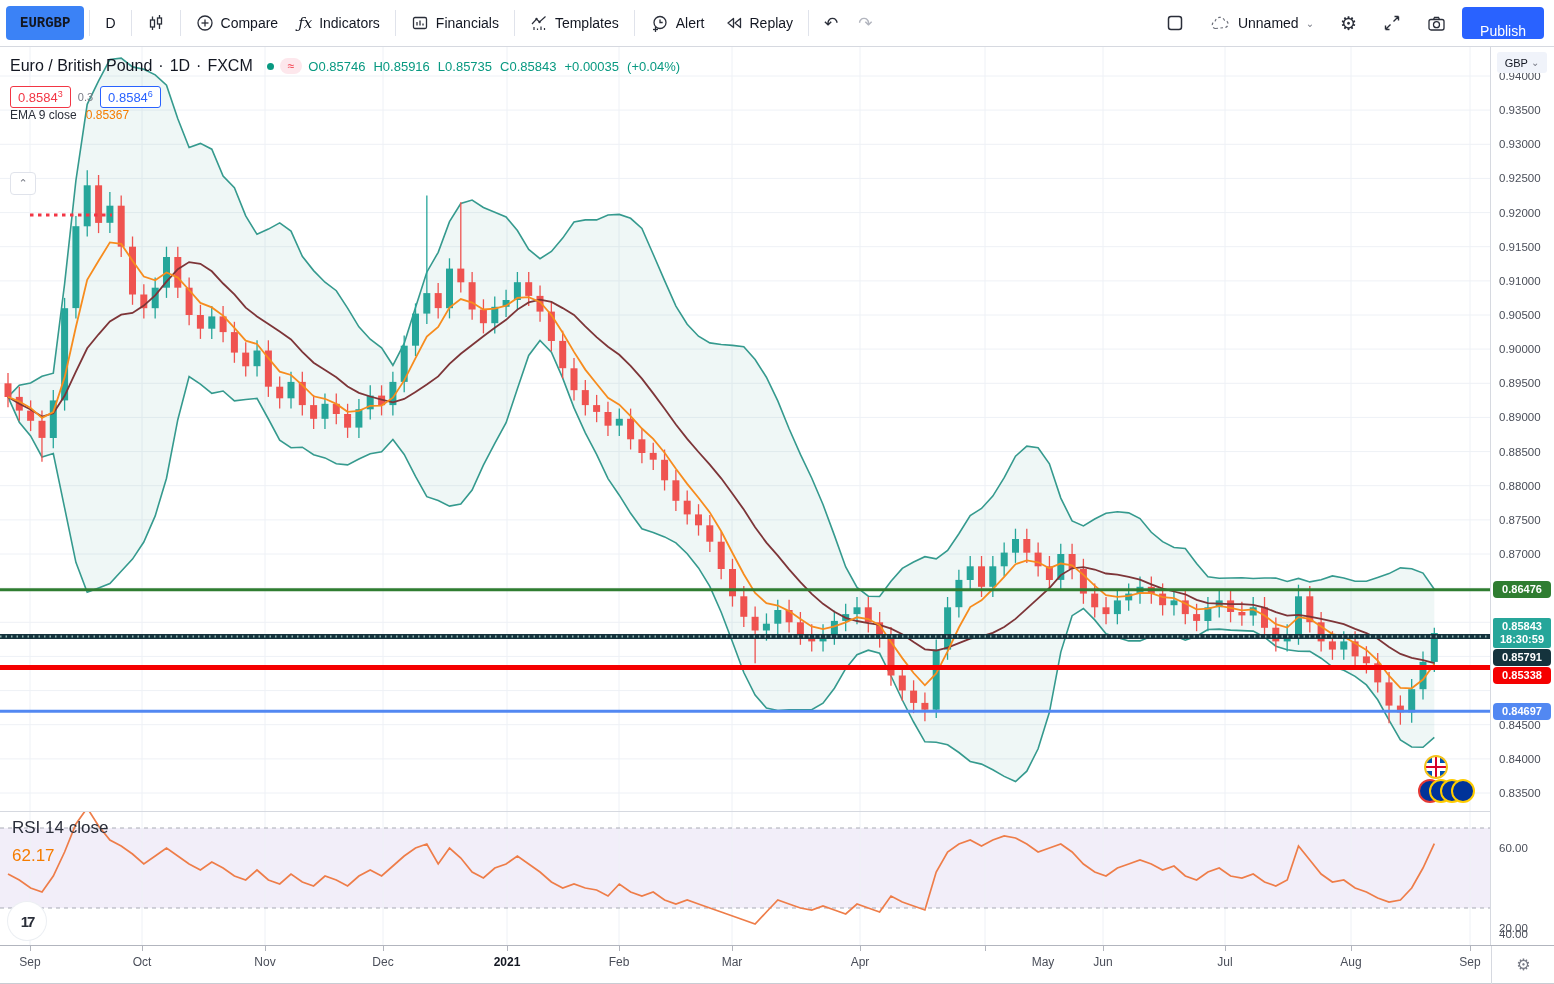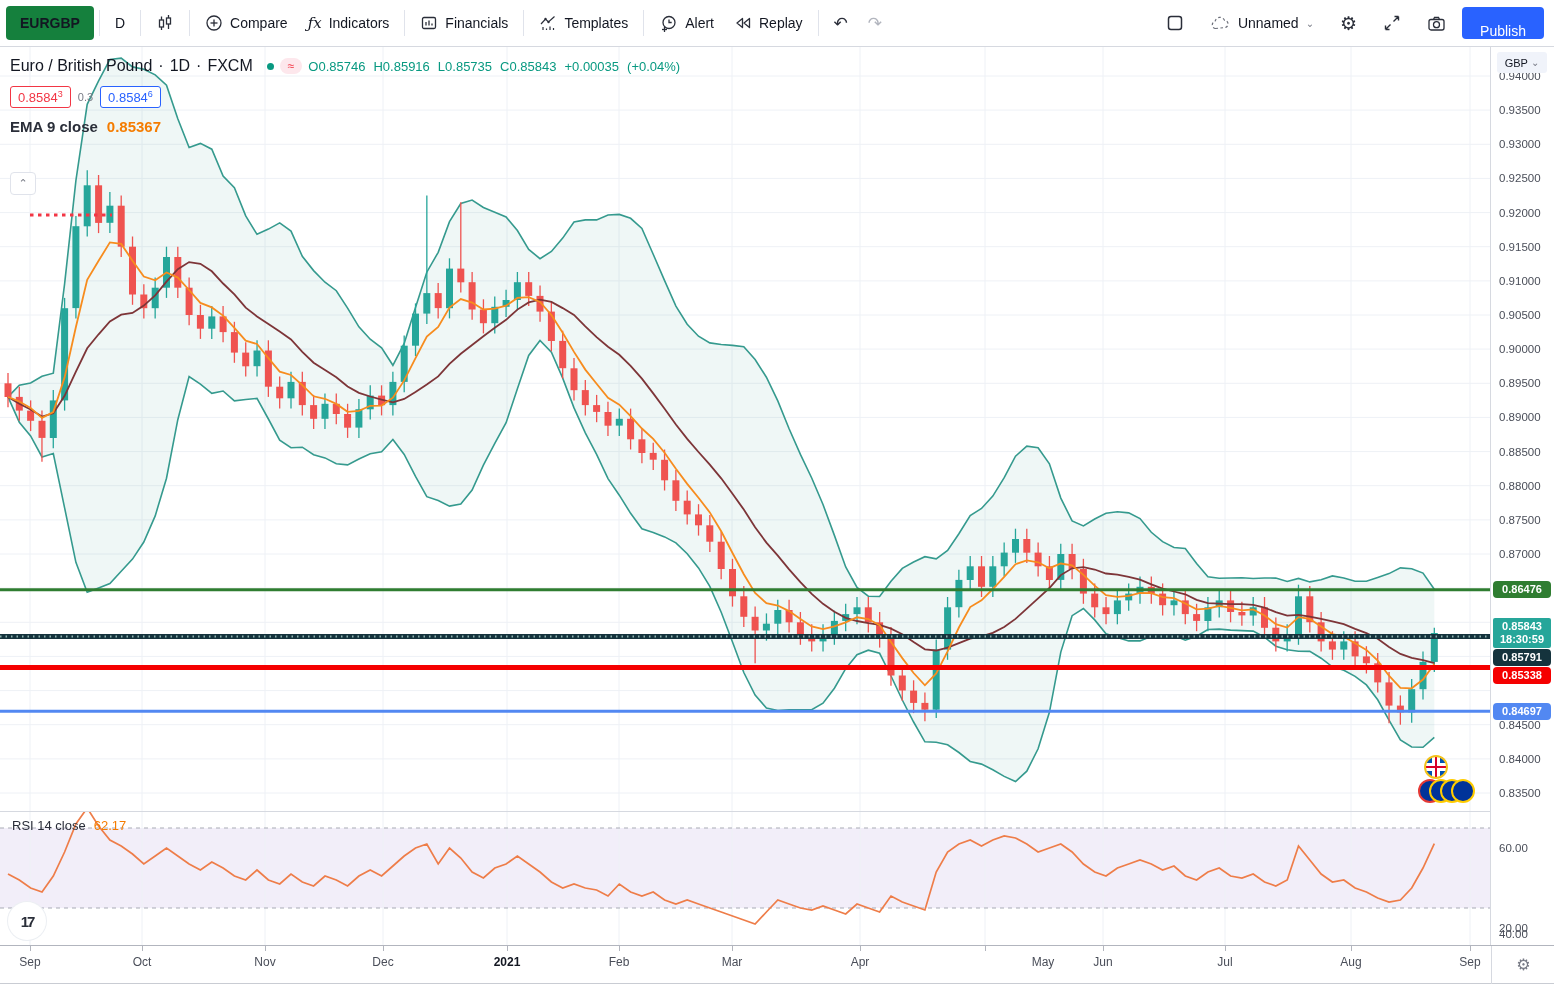--- a/index.html
+++ b/index.html
@@ -6,21 +6,21 @@
     font-family:"Liberation Sans","DejaVu Sans",sans-serif;color:#131722;}
   .app{position:relative;width:1554px;height:984px;}
   
   .toolbar{position:absolute;left:0;top:0;width:1554px;height:47px;background:#fff;
     border-bottom:1px solid #d6d9e0;display:flex;align-items:center;justify-content:space-between;box-sizing:border-box;}
   .tb-left,.tb-right{display:flex;align-items:center;height:100%;}
   .tb-left{padding-left:6px;}
   .tb-right{padding-right:10px;gap:6px;}
   .tb-btn{display:flex;align-items:center;gap:7px;border:none;background:transparent;cursor:pointer;
     font-family:inherit;font-size:14px;color:#131722;padding:6px 10px;border-radius:4px;height:34px;}
-  .tb-btn.symbol{font-weight:bold;background:#15803d;padding:0 14px;}
+  .tb-btn.symbol{font-weight:bold;background:#3b82f6;padding:0 14px;font-family:Liberation Mono, monospace;}
   .sep{width:1px;height:26px;background:#e0e3eb;margin:0 5px;}
   .fx{font-style:italic;font-family:"DejaVu Serif",serif;font-size:15px;}
   .undo{font-size:17px;color:#2a2e39;}
   .redo{font-size:17px;color:#b2b5be;}
   .publish{background:#2962ff;color:#fff;font-size:14px;border:none;border-radius:4px;
     height:31px;padding:16px 18px;cursor:pointer;font-family:inherit;}
   .gear-u{font-size:19px;line-height:1;color:#2a2e39;}
   .chev{font-size:10px;color:#787b86;}
   svg.ic{display:block;}
   
@@ -34,27 +34,27 @@
   .lg-row1{display:flex;align-items:center;gap:6px;font-size:16px;color:#131722;}
   .dot-ok{width:7px;height:7px;border-radius:50%;background:#089981;margin-left:8px;}
   .approx{background:#fde7ec;color:#f23645;font-size:12px;border-radius:9px;padding:1px 8px;}
   .ohlc{display:flex;gap:8px;font-size:13px;color:#089981;}
   .lg-row2{display:flex;align-items:center;margin-top:11px;}
   .quote-box{border:1.5px solid;border-radius:3px;font-size:13px;padding:2px 7px;background:#fff;}
   .quote-box sup{font-size:9px;}
   .bid{border-color:#f23645;color:#f23645;}
   .ask{border-color:#2962ff;color:#2962ff;}
   .spread{font-size:11px;color:#787b86;margin:0 7px;}
-  .lg-ind{margin-top:10px;font-size:15px;color:#2a2e39;display:flex;gap:9px;font-weight:bold;}
+  .lg-ind{font-size:12px;color:#2a2e39;display:flex;gap:9px;}
   .val-orange{color:#f57c00;}
   .val-maroon{color:#8c2f39;}
   .val-teal{color:#0e8a7d;}
   .collapse{position:absolute;left:10px;top:125px;width:26px;height:23px;background:#fff;border:1px solid #e0e3eb;
     border-radius:4px;color:#787b86;font-size:11px;cursor:pointer;display:flex;align-items:center;justify-content:center;}
-  .rsi-legend{position:absolute;left:12px;top:771px;font-size:13px;color:#2a2e39;display:flex;gap:8px;z-index:5;}
+  .rsi-legend{position:absolute;left:12px;top:771px;font-size:17px;color:#2a2e39;display:flex;gap:8px;z-index:5;flex-direction:column;}
   
   .watermark{position:absolute;left:8px;top:855px;width:38px;height:38px;background:#fff;border-radius:50%;
     box-shadow:0 0 0 1px #eceff3;display:flex;align-items:center;justify-content:center;
     font-weight:bold;font-size:15px;letter-spacing:-2px;color:#2a2e39;z-index:4;}
   .uk-flag{position:absolute;left:1424px;top:708px;width:20px;height:20px;border-radius:50%;border:2px solid #f3c21a;
     z-index:5;cursor:pointer;
     background:
       linear-gradient(0deg,transparent 43%,#d80027 43%,#d80027 57%,transparent 57%),
       linear-gradient(90deg,transparent 43%,#d80027 43%,#d80027 57%,transparent 57%),
       linear-gradient(0deg,transparent 32%,#fff 32%,#fff 68%,transparent 68%),

